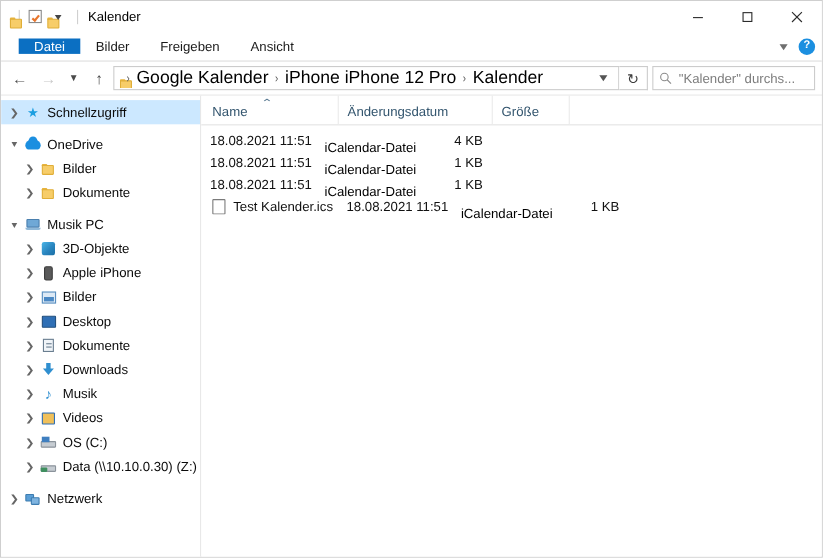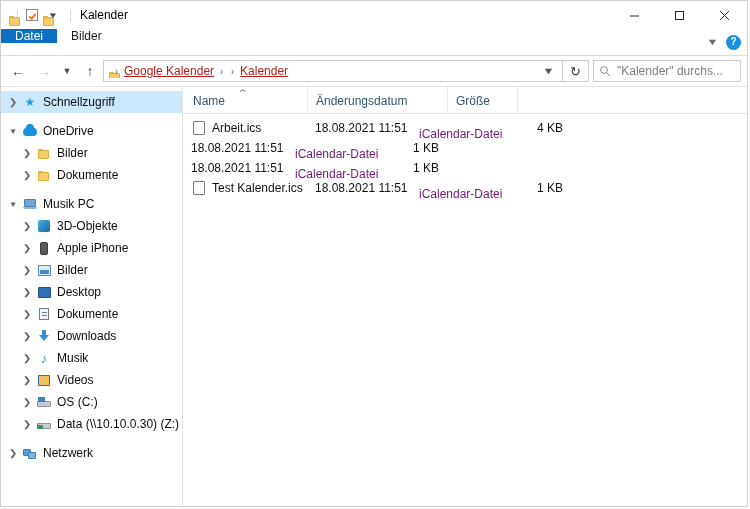--- a/index.html
+++ b/index.html
@@ -121,25 +121,26 @@
     justify-content: center;
     font-size: 11px;
     color: #2b2b2b;
   }
   .wc svg { display: block; }
 
   
   .ribbon {
     height: 26px;
     display: flex;
-    align-items: flex-start;
+    align-items: center;
     background: #ffffff;
     border-bottom: 1px solid #dedede;
     flex: 0 0 auto;
     position: relative;
+    padding-left: 16px;
   }
   .rtab {
     display: flex;
     align-items: center;
     padding: 0 14px;
     font-size: 12px;
     color: #1a1a1a;
     white-space: nowrap;
   }
   .rtab.active {
@@ -206,25 +207,24 @@
     min-width: 0;
   }
   .crumbs {
     display: flex;
     align-items: center;
     flex: 1 1 auto;
     min-width: 0;
     overflow: hidden;
   }
   .crumb {
-    font-size: 12px;
-    color: #b91c1c;
+    font-size: 16px;
+    color: #000000;
     white-space: nowrap;
     padding: 0 2px;
-    text-decoration: underline;
   }
   .crumb-sep {
     color: #555;
     font-size: 9px;
     padding: 0 4px;
     transform: scaleY(1.2);
   }
   .crumb-ico { margin-right: 2px; }
   .crumb-drop {
     font-size: 9px;
@@ -554,21 +554,21 @@
     box-sizing: border-box;
     white-space: nowrap;
     overflow: hidden;
   }
   .fc.c-name {
     width: 124px; flex: 0 0 124px;
     display: flex; align-items: center;
     padding-left: 10px;
   }
   .fc.c-date { width: 104px; flex: 0 0 104px; padding-left: 8px; }
-  .fc.c-type { width: 92px; flex: 0 0 92px; padding-left: 8px; color: #701a75; margin-top: 12px; }
+  .fc.c-type { width: 92px; flex: 0 0 92px; padding-left: 8px; color: #000000; margin-top: 12px; }
   .fc.c-size {
     width: 70px; flex: 0 0 70px;
     padding-right: 10px;
     text-align: right;
   }
   .file-ico {
     width: 12px; height: 14px;
     border: 1px solid #7a7a7a;
     background: #ffffff;
     box-sizing: border-box;
@@ -680,38 +680,41 @@
             <line x1="1" y1="1" x2="10" y2="10" stroke="#2b2b2b" stroke-width="1"></line>
             <line x1="10" y1="1" x2="1" y2="10" stroke="#2b2b2b" stroke-width="1"></line>
           </svg>
       </div>
     </div>
   </div>
 
   <div class="ribbon">
     <div class="rtab active">Datei</div>
     <div class="rtab">Bilder</div>
+    <div class="rtab">Freigeben</div>
+    <div class="rtab">Ansicht</div>
     <div class="ribbon-right">
       <span class="chev-sm">▼</span>
       <span class="help-ico">?</span>
     </div>
   </div>
 
   <div class="addrbar">
     <div class="navbtn">←</div>
     <div class="navbtn disabled">→</div>
     <div class="navbtn small">▼</div>
     <div class="navbtn">↑</div>
 
     <div class="crumbbox">
       <div class="crumbs">
         <span class="ico crumb-ico"><span class="folder-ico"></span></span>
         <span class="crumb-sep">›</span>
         <span class="crumb">Google Kalender</span>
         <span class="crumb-sep">›</span>
+        <span class="crumb">iPhone iPhone 12 Pro</span>
         <span class="crumb-sep">›</span>
         <span class="crumb">Kalender</span>
       </div>
       <span class="crumb-drop">▼</span>
     </div>
 
     <div class="refreshbtn">↻</div>
 
     <div class="searchbox">
       <svg width="12" height="12" viewBox="0 0 12 12">
@@ -853,24 +856,20 @@
         <div class="colh c-date">
           <span>Änderungsdatum</span>
         </div>
         <div class="colh c-size">
           <span>Größe</span>
         </div>
         <div class="colh c-pad"></div>
       </div>
       <div class="rows" id="file-rows">
           <div class="frow">
-            <div class="fc c-name">
-              <span class="file-ico"></span>
-              <span>Arbeit.ics</span>
-            </div>
             <div class="fc c-date">18.08.2021 11:51</div>
             <div class="fc c-type">iCalendar-Datei</div>
             <div class="fc c-size">4 KB</div>
           </div>
           <div class="frow">
             <div class="fc c-date">18.08.2021 11:51</div>
             <div class="fc c-type">iCalendar-Datei</div>
             <div class="fc c-size">1 KB</div>
           </div>
           <div class="frow">

